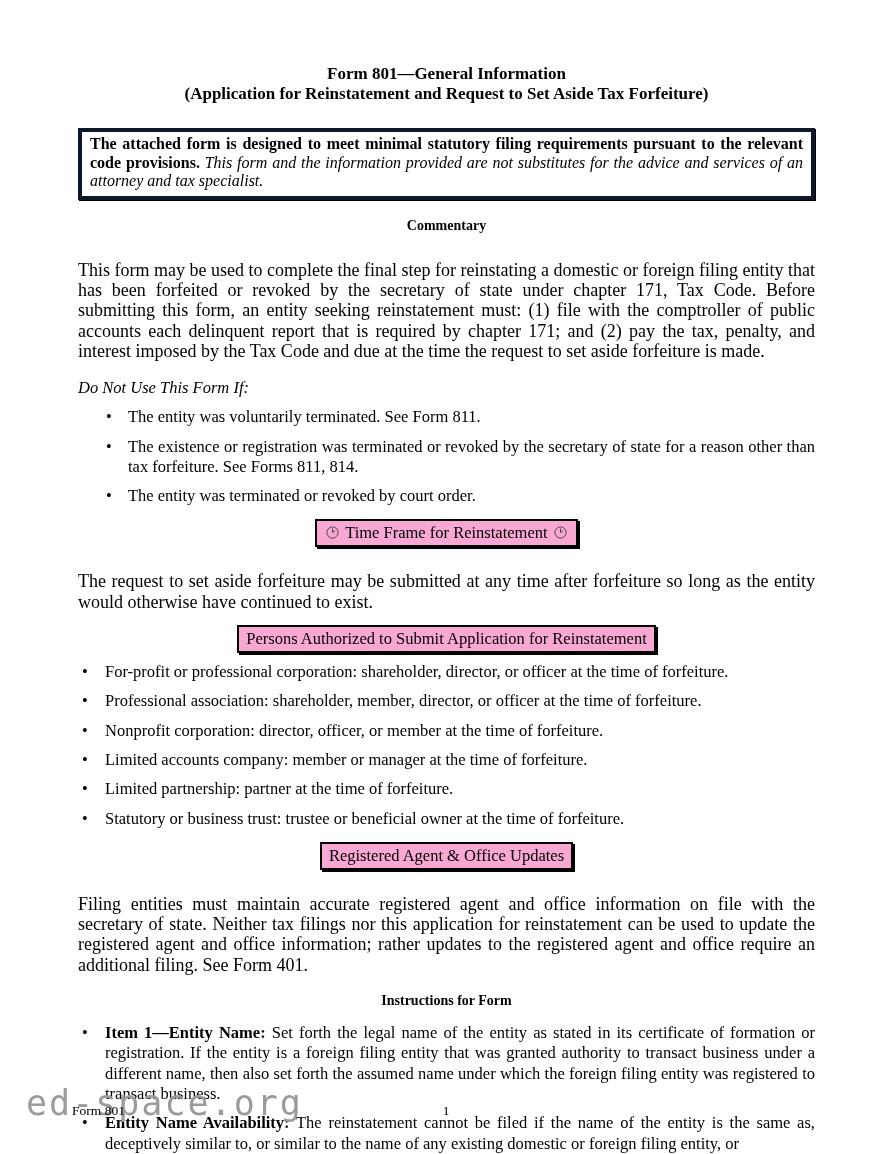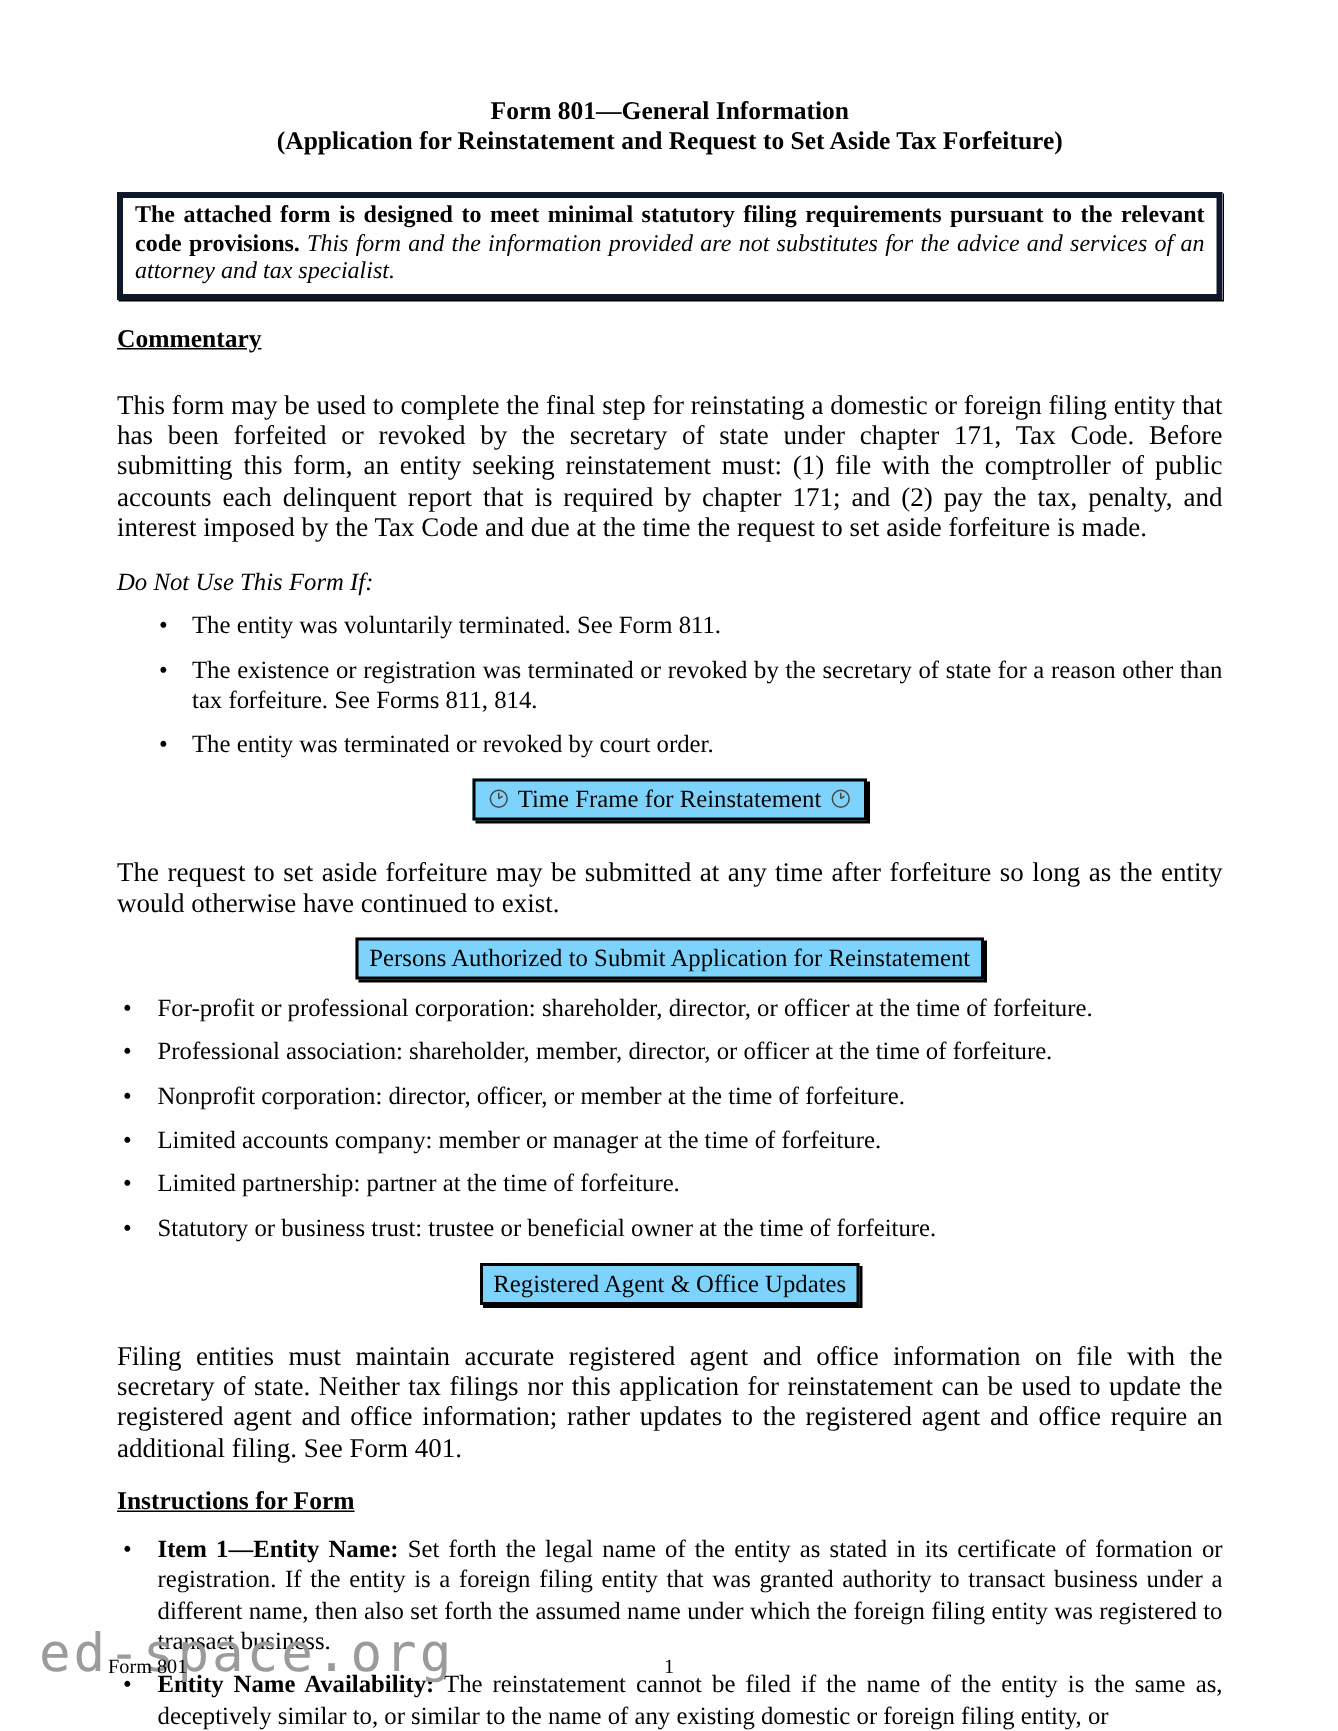--- a/index.html
+++ b/index.html
@@ -15,21 +15,21 @@
   .doc-title{font-size:17px;font-weight:bold;text-align:center;line-height:20px;margin:0;}
   .notice-box{
     border:4px solid #0f172a;
     box-shadow:1px 1px 0 #000;
     padding:3px 8px 5px 8px;
     margin-top:24px;
     font-size:16px;line-height:18.6px;text-align:justify;
   }
   .notice-bold{font-weight:bold;}
   .notice-italic{font-style:italic;}
-  .section-heading{font-size:17px;font-weight:bold;margin-top:16px;line-height:20px;text-decoration:underline;}
+  .section-heading{font-size:14px;font-weight:bold;text-align:center;margin-top:16px;line-height:20px;}
   .section-heading.big-gap{}
   .para{font-size:18px;line-height:20.3px;text-align:justify;margin-top:24px;}
   .subheading-italic{
     font-size:16.5px;font-style:italic;
     margin-top:17px;line-height:20px;
   }
   ul.blist{list-style:none;margin:0;padding:0;}
   ul.blist li{
     position:relative;font-size:16.5px;line-height:20.3px;
     text-align:justify;margin-top:9px;
@@ -38,21 +38,21 @@
   ul.blist.indent-deep .bullet{position:absolute;left:28px;top:0;}
   ul.blist.indent-shallow li{padding-left:27px;}
   ul.blist.indent-shallow .bullet{position:absolute;left:4px;top:0;}
   .boxed-wrap{text-align:center;margin-top:13px;}
   .boxed-heading{
     display:inline-block;
     border:2px solid #000;
     box-shadow:2px 2px 0 #000;
     padding:1px 7px 2px 7px;
     font-size:16.5px;line-height:21px;
-    background:#7dd3fc;
+    background:#f9a8d4;
   }
   .clock{vertical-align:-1px;margin:0 2px;}
   .bold-label{font-weight:bold;}
   .footer-form{position:absolute;left:72px;top:1103px;font-size:13.5px;z-index:3;}
   .footer-page{position:absolute;left:0;top:1103px;width:892px;text-align:center;font-size:13.5px;z-index:3;}
   .watermark{
     position:absolute;left:26px;top:1083px;z-index:2;
     font-family:"DejaVu Sans Mono",monospace;
     font-size:35px;letter-spacing:2px;
     color:#9b9b9b;white-space:nowrap;text-align:right;

